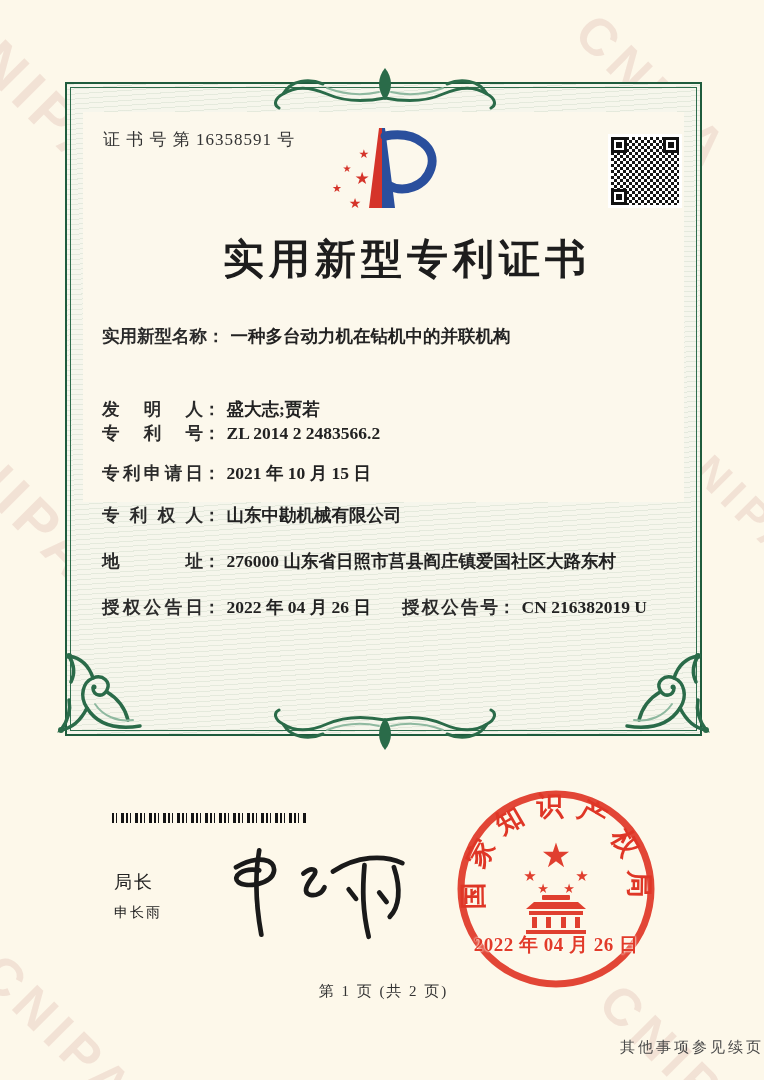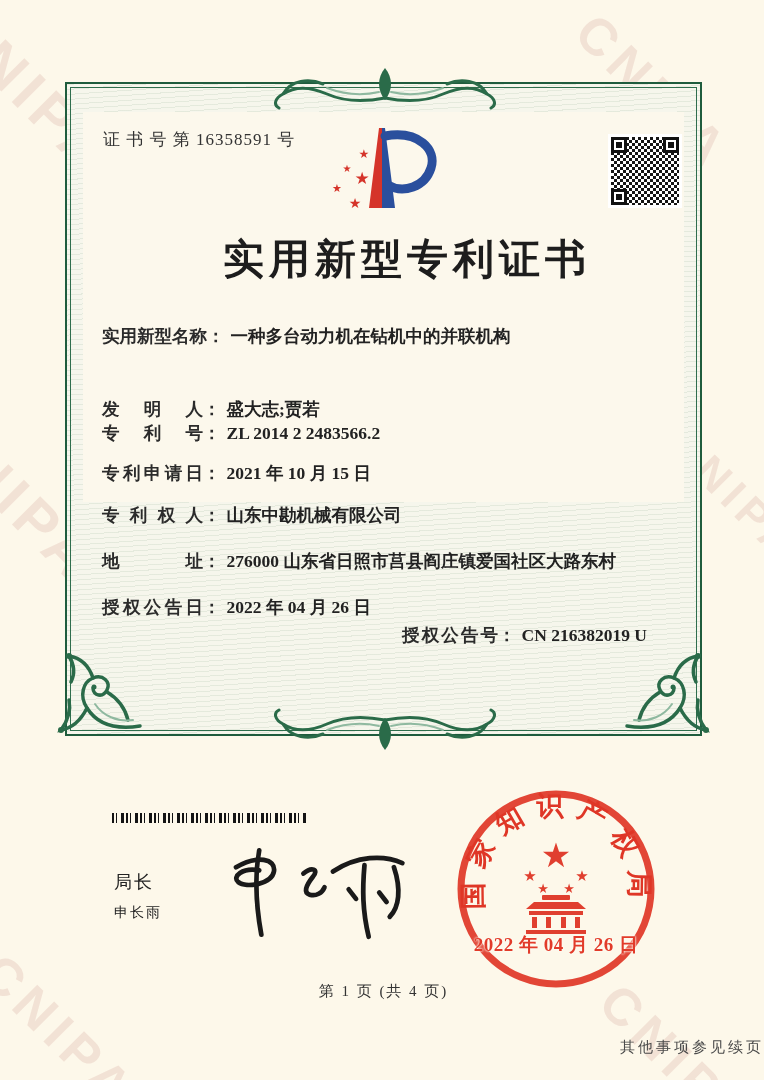--- a/index.html
+++ b/index.html
@@ -57,21 +57,21 @@
     font-size:41px;font-weight:bold;letter-spacing:5px;color:#1d1d1d;padding-left:47px;
   }
   
   .fields{position:absolute;left:35px;right:28px;top:0;}
   .frow{position:absolute;left:0;right:0;font-size:17.5px;white-space:nowrap;font-weight:bold;}
   .r0{top:240px;} .r1{top:290px;margin-top:23px;} .r2{top:337px;} .r3{top:377px;}
   .r4{top:419px;} .r5{top:465px;} .r6{top:511px;}
   .flabel{display:inline-block;min-width:101px;text-align:justify;text-align-last:justify;color:#2b2b2b;}
   .fcolon{margin-right:6px;}
   .fvalue{color:#222;}
-  .grant-pair{position:absolute;left:300px;top:0;white-space:nowrap;margin-top:28px;}
+  .grant-pair{position:absolute;left:300px;top:0;white-space:nowrap;}
   .grant-pair .flabel{min-width:96px;}
   
   .body-text{
     position:absolute;left:35px;right:30px;top:540px;
     font-size:17px;line-height:1.92;text-align:justify;color:#3a3a3a;
   }
   .body-text p{margin:0;text-indent:2em;}
   
   .barcode{
     position:absolute;left:45px;top:729px;width:196px;height:10px;
@@ -273,17 +273,17 @@
           <rect x="-24" y="28" width="5" height="11"></rect>
           <rect x="-10" y="28" width="5" height="11"></rect>
           <rect x="5" y="28" width="5" height="11"></rect>
           <rect x="19" y="28" width="5" height="11"></rect>
           <rect x="-30" y="41" width="60" height="4"></rect>
         </g>
       </svg>
       <div class="seal-date">2022 年 04 月 26 日</div>
     </div>
 
-    <div class="page-indicator">第 1 页 (共 4 页)</div>
+    <div class="page-indicator">第 1 页 (共 2 页)</div>
   </div>
 
   <div class="continuation">其他事项参见续页</div>
 </div>
 
 </body></html>

